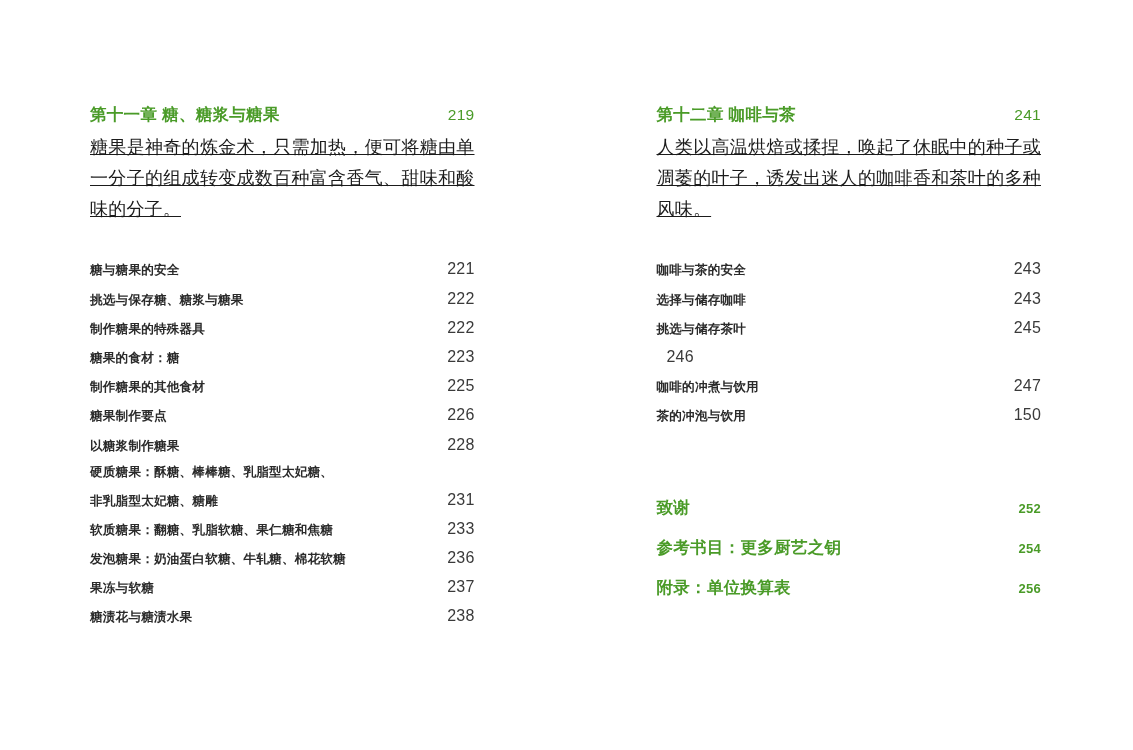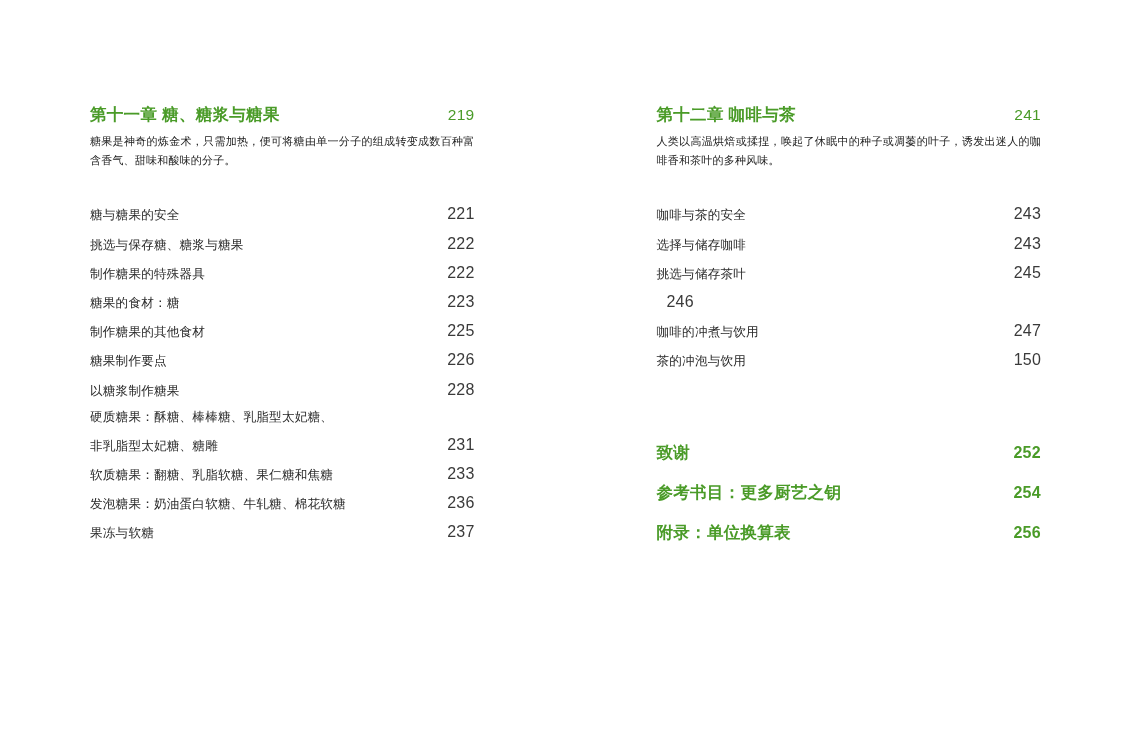--- a/index.html
+++ b/index.html
@@ -53,43 +53,45 @@
   }
   .chapter-title {
     white-space: nowrap;
   }
   .chapter-page {
     font-size: 15.5px;
     font-weight: normal;
     color: #4a9b28;
   }
   .chapter-desc {
-    font-size: 11px;
+    font-size: 18px;
     line-height: 1.72;
     color: #1b1b1b;
     margin-bottom: 30px;
     text-align: justify;
     letter-spacing: 0.2px;
+    text-decoration: underline;
   }
   
   .entries {
     margin-top: 18px;
   }
   .entry {
     display: flex;
     align-items: baseline;
     font-size: 12.6px;
     color: #2a2a2a;
     line-height: 1.0;
     padding: 6.6px 0;
     letter-spacing: 0.2px;
   }
   .entry-label {
     flex: 1 1 auto;
     white-space: nowrap;
+    font-weight: bold;
   }
   .entry-page {
     flex: 0 0 auto;
     font-size: 16px;
     color: #3a3a3a;
     margin-left: 10px;
   }
   .entry.continuation .entry-label {
     white-space: nowrap;
   }
@@ -101,21 +103,21 @@
     display: flex;
     align-items: baseline;
     justify-content: space-between;
     color: #4a9b28;
     font-weight: bold;
     font-size: 16.5px;
     padding: 9px 0;
     letter-spacing: 0.3px;
   }
   .back-page {
-    font-size: 16px;
+    font-size: 13px;
   }
 </style>
 </head>
 <body>
 
 <div class="page">
   <div class="columns">
 
     <div class="col col-left">
       <div class="chapter-head">
@@ -166,20 +168,24 @@
           <span class="entry-page">233</span>
         </div>
         <div class="entry">
           <span class="entry-label">发泡糖果：奶油蛋白软糖、牛轧糖、棉花软糖</span>
           <span class="entry-page">236</span>
         </div>
         <div class="entry">
           <span class="entry-label">果冻与软糖</span>
           <span class="entry-page">237</span>
         </div>
+        <div class="entry">
+          <span class="entry-label">糖渍花与糖渍水果</span>
+          <span class="entry-page">238</span>
+        </div>
       </div>
     </div>
 
     <div class="col col-right">
       <div class="chapter-head">
         <span class="chapter-title">第十二章  咖啡与茶</span>
         <span class="chapter-page">241</span>
       </div>
       <div class="chapter-desc">人类以高温烘焙或揉捏，唤起了休眠中的种子或凋萎的叶子，诱发出迷人的咖啡香和茶叶的多种风味。</div>
 

